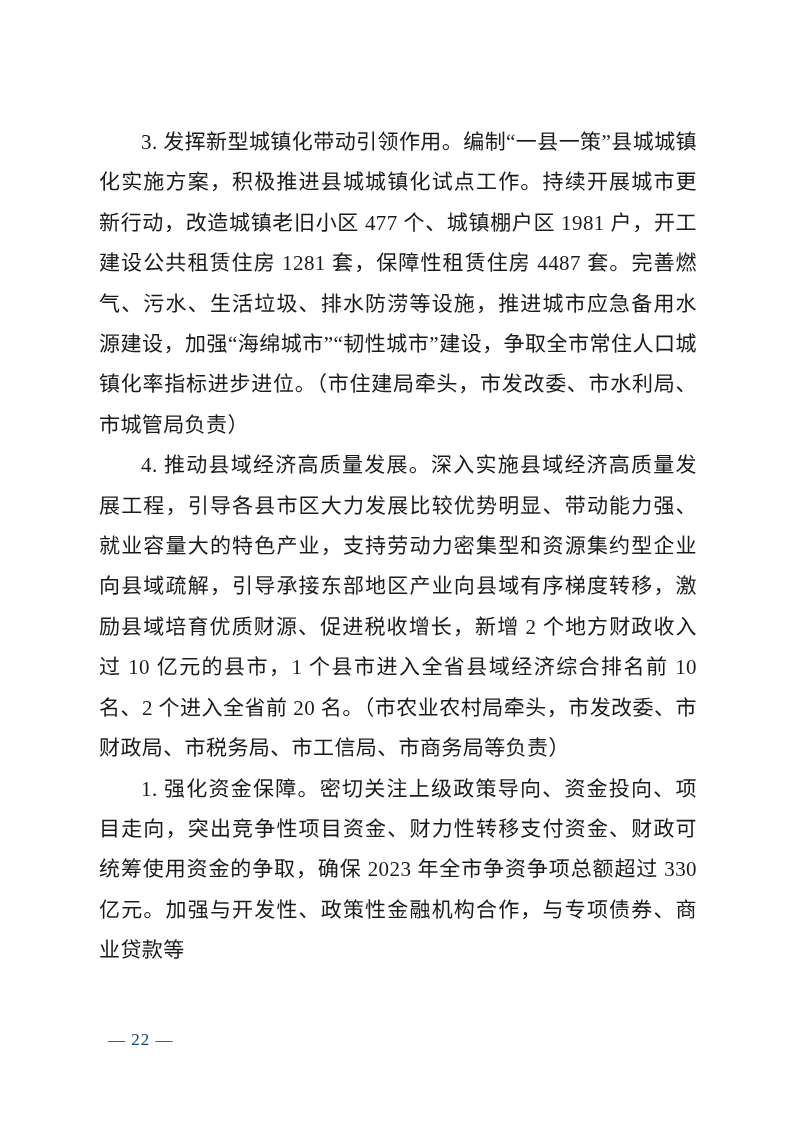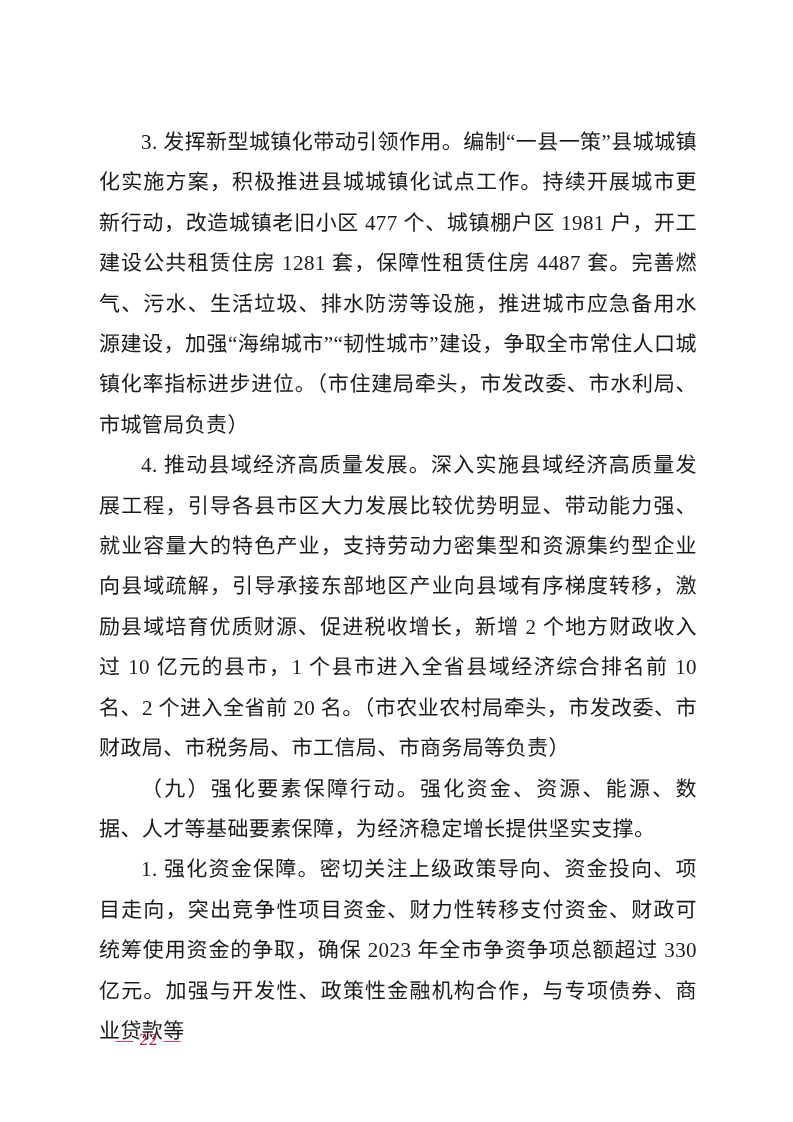--- a/index.html
+++ b/index.html
@@ -28,33 +28,32 @@
     line-height: 40.4px;
     text-align: justify;
     text-justify: inter-character;
     text-indent: 2em;
     letter-spacing: 0.4px;
     word-break: break-all;
     color: #1a1a1a;
   }
   .footer {
     position: absolute;
-    left: 116px;
+    left: 108px;
     top: 1030px;
     font-size: 17px;
     letter-spacing: 1px;
-    color: #be185d;
+    color: #0c4a6e;
   }
 </style>
 </head>
 <body>
 
 <div class="page">
   <div class="content">
     <p class="para">3. 发挥新型城镇化带动引领作用。编制“一县一策”县城城镇化实施方案，积极推进县城城镇化试点工作。持续开展城市更新行动，改造城镇老旧小区 477 个、城镇棚户区 1981 户，开工建设公共租赁住房 1281 套，保障性租赁住房 4487 套。完善燃气、污水、生活垃圾、排水防涝等设施，推进城市应急备用水源建设，加强“海绵城市”“韧性城市”建设，争取全市常住人口城镇化率指标进步进位。（市住建局牵头，市发改委、市水利局、市城管局负责）</p>
     <p class="para">4. 推动县域经济高质量发展。深入实施县域经济高质量发展工程，引导各县市区大力发展比较优势明显、带动能力强、就业容量大的特色产业，支持劳动力密集型和资源集约型企业向县域疏解，引导承接东部地区产业向县域有序梯度转移，激励县域培育优质财源、促进税收增长，新增 2 个地方财政收入过 10 亿元的县市，1 个县市进入全省县域经济综合排名前 10 名、2 个进入全省前 20 名。（市农业农村局牵头，市发改委、市财政局、市税务局、市工信局、市商务局等负责）</p>
-    <p class="para">（九）强化要素保障行动。强化资金、资源、能源、数据、人才等基础要素保障，为经济稳定增长提供坚实支撑。</p>
     <p class="para">1. 强化资金保障。密切关注上级政策导向、资金投向、项目走向，突出竞争性项目资金、财力性转移支付资金、财政可统筹使用资金的争取，确保 2023 年全市争资争项总额超过 330 亿元。加强与开发性、政策性金融机构合作，与专项债券、商业贷款等</p>
   </div>
   <div class="footer">
     <span>— 22 —</span>
   </div>
 </div>
 
 </body></html>

